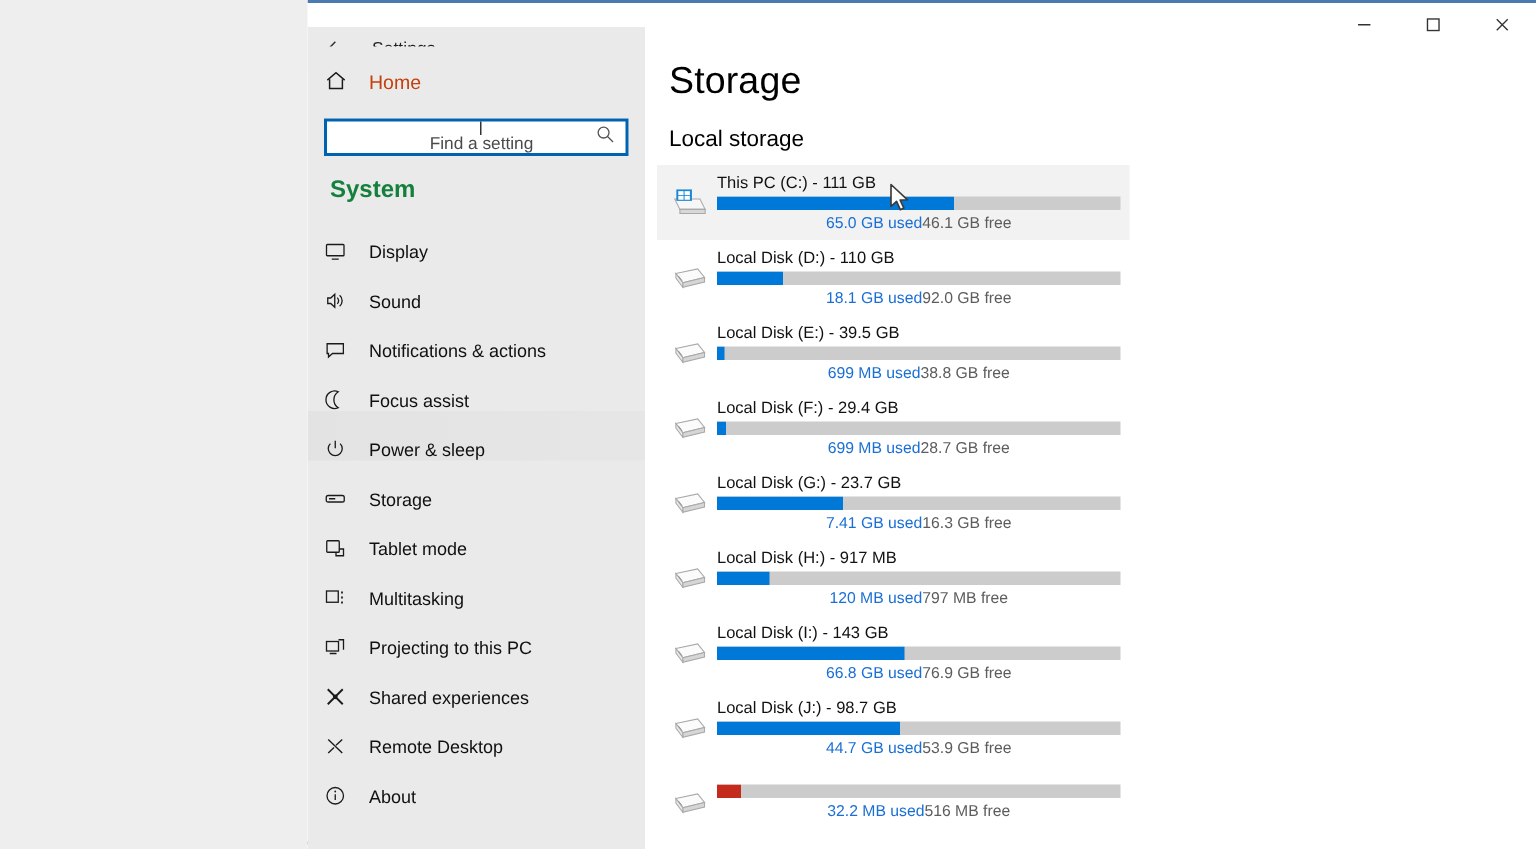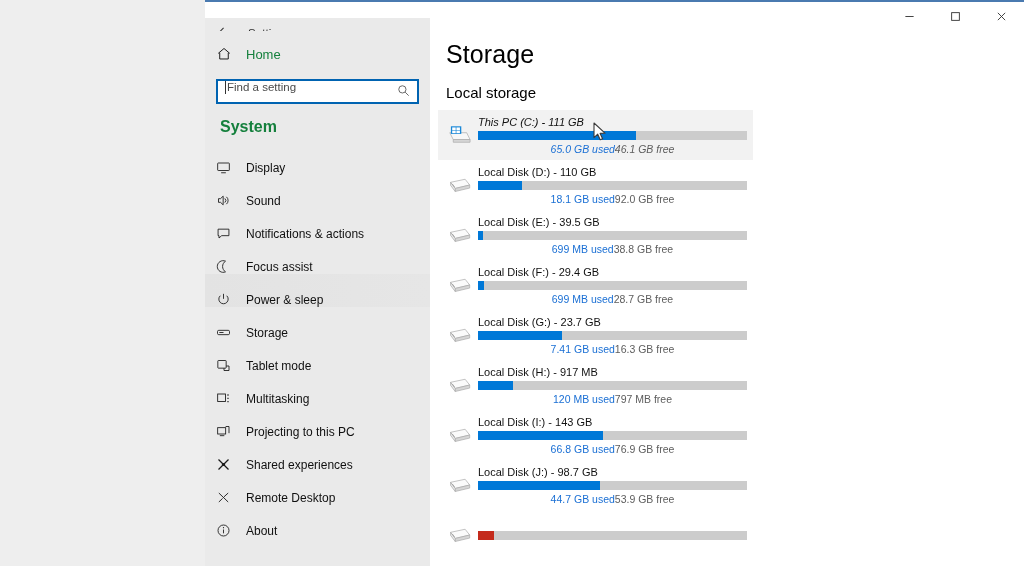--- a/index.html
+++ b/index.html
@@ -119,38 +119,40 @@
     padding-left: 11px;
   }
   .home-icon {
     width: 26px;
     display: flex;
     align-items: center;
     color: #1a1a1a;
   }
   .home-label {
     font-size: 13px;
-    color: #15803d;
+    color: #c2410c;
     margin-left: 4px;
   }
 
   .search-wrap {
     margin: 9px 11px 0 11px;
     position: relative;
     height: 25px;
   }
   .search-box {
     width: 100%;
     height: 25px;
     box-sizing: border-box;
     border: 2px solid #0063b1;
     background: #ffffff;
     display: flex;
+    align-items: center;
     padding-left: 7px;
     position: relative;
+    flex-direction: column;
   }
   .caret {
     width: 1px;
     height: 13px;
     background: #333;
     margin-right: 1px;
   }
   .search-ph {
     font-size: 11.5px;
     color: #4a4a4a;
@@ -228,21 +230,21 @@
   }
 
   .drive-row {
     position: relative;
     height: 50px;
     margin-left: 8px;
     width: 315px;
     display: flex;
     align-items: center;
   }
-  .drive-row.active { background: #f2f2f2; font-style: italic; }
+  .drive-row.active { background: #f2f2f2; }
 
   .drive-icon {
     width: 38px;
     flex: none;
     display: flex;
     align-items: center;
     justify-content: center;
     padding-left: 2px;
   }
 
@@ -660,20 +662,24 @@
   <path d="M6 9.5 L25 5.5 L31 13 L12 17.5 Z" fill="#fbfbfb" stroke="#a9a9a9" stroke-width="0.9"></path>
   <path d="M12 17.5 L31 13 L31 17 L12 21.5 Z" fill="#d6d6d6" stroke="#a9a9a9" stroke-width="0.9"></path>
   <path d="M6 9.5 L12 17.5 L12 21.5 L6 13.5 Z" fill="#eaeaea" stroke="#a9a9a9" stroke-width="0.9"></path>
   <path d="M8.2 11.6 L11.4 15.8" stroke="#8e8e8e" stroke-width="0.8"></path>
 </svg>
             </div>
             <div class="drive-body">
               <div class="bar-track">
                 <div class="bar-fill" style="width: 5.9%; background: rgb(196, 43, 28);"></div>
               </div>
+              <div class="drive-stats">
+                <span class="used-txt">32.2 MB used</span>
+                <span class="free-txt">516 MB free</span>
+              </div>
             </div>
           </div>
         </div>
     </div>
 
     <div class="cursor" id="cursor" style="left: 388px; top: 122px;">
       <svg width="16" height="22" viewBox="0 0 16 22">
         <path d="M1 1 L1 15.6 L4.7 12.2 L7.2 17.8 L9.6 16.7 L7.1 11.4 L12 11.2 Z" fill="#ffffff" stroke="#3b3b3b" stroke-width="1.1" stroke-linejoin="round"></path>
       </svg>
     </div>

